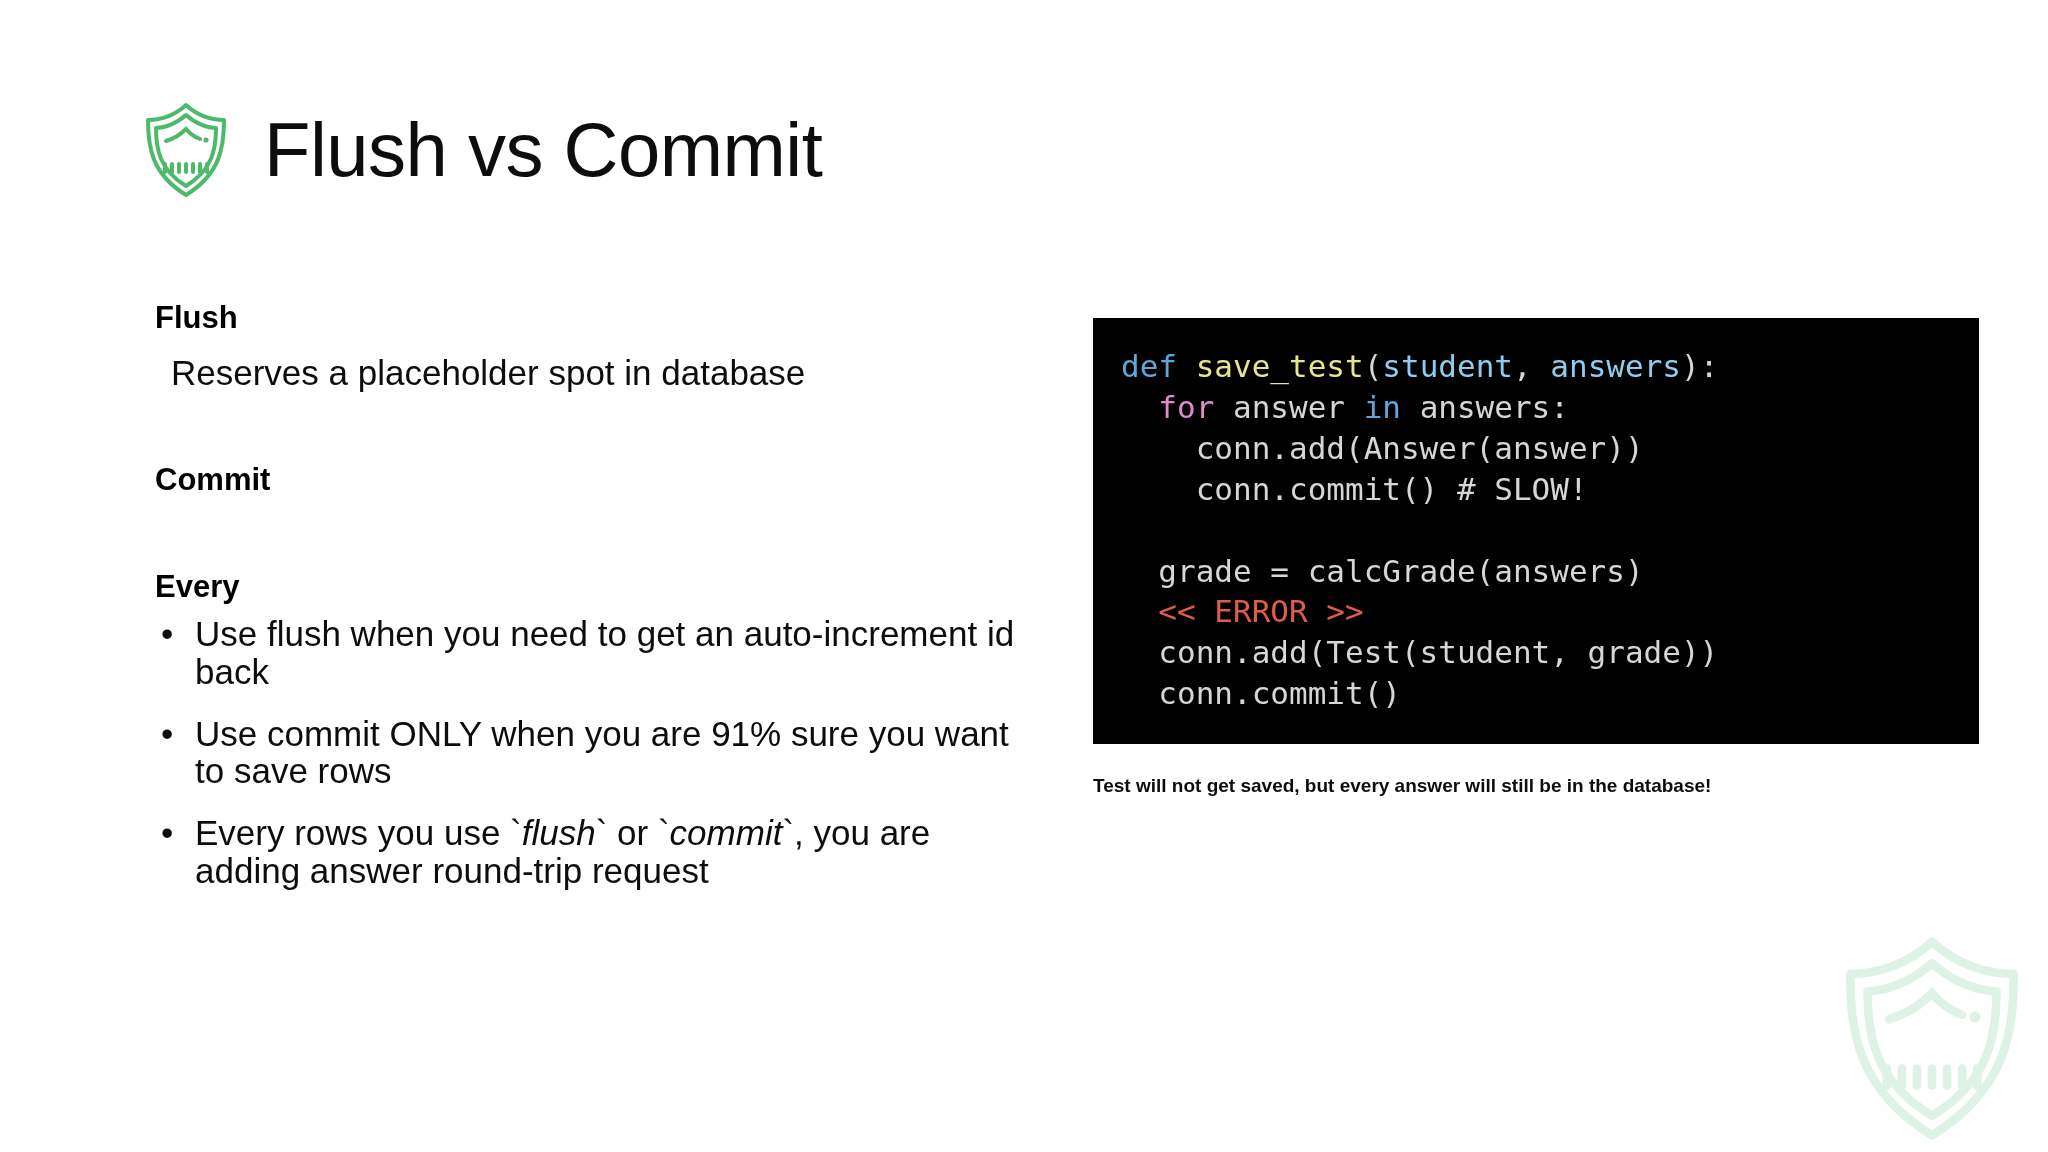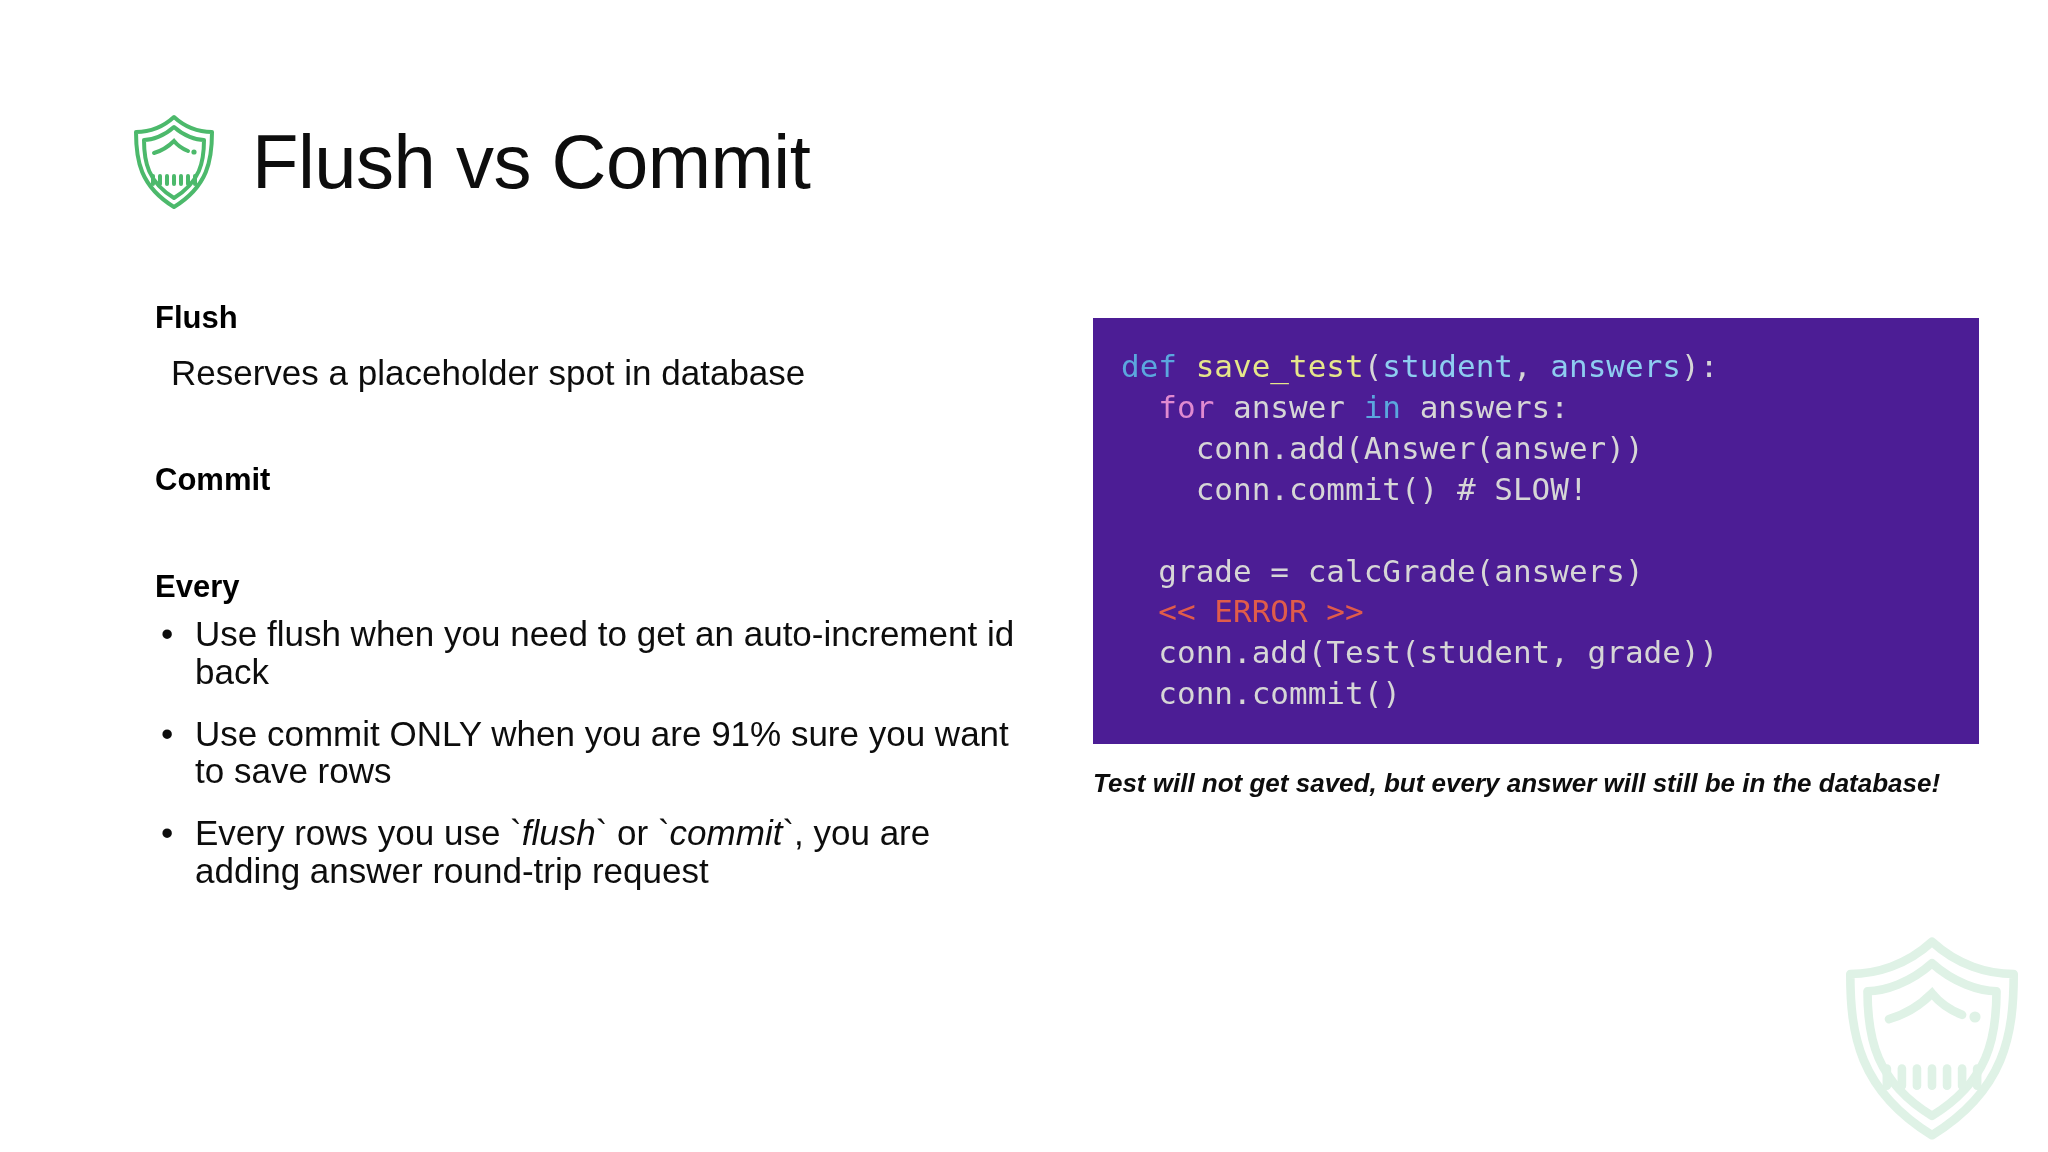--- a/index.html
+++ b/index.html
@@ -12,26 +12,25 @@
     height: 1152px;
     position: relative;
     overflow: hidden;
     font-family: "Liberation Sans", sans-serif;
     color: #000000;
   }
 
   
   #slide-title-row {
     position: absolute;
-    left: 128px;
+    left: 140px;
     top: 100px;
     display: flex;
     align-items: center;
     gap: 32px;
-    margin-top: 12px;
   }
   #title-shield-icon {
     width: 92px;
     height: 100px;
     flex: none;
   }
   #slide-title-text {
     font-size: 76px;
     font-weight: 300;
     letter-spacing: -0.5px;
@@ -96,35 +95,34 @@
   }
   #problem-heading {
     font-size: 42px;
     font-weight: bold;
     color: #000000;
     margin: 0 0 24px 0;
     line-height: 1.1;
     white-space: nowrap;
   }
   #code-block {
-    background: #4c1d95;
+    background: #000000;
     width: 886px;
     box-sizing: border-box;
     padding: 28px 0 30px 28px;
     font-family: "DejaVu Sans Mono", "Liberation Mono", monospace;
     font-size: 31px;
     line-height: 1.32;
     color: #d6d6d6;
     white-space: pre;
     overflow: hidden;
   }
   #code-caption {
-    margin-top: 24px;
-    font-size: 26px;
-    font-style: italic;
+    margin-top: 30px;
+    font-size: 19px;
     font-weight: bold;
     color: #0d0d0d;
     line-height: 1.22;
   }
 
   
   #watermark-shield-icon {
     position: absolute;
     right: 16px;
     bottom: 6px;

